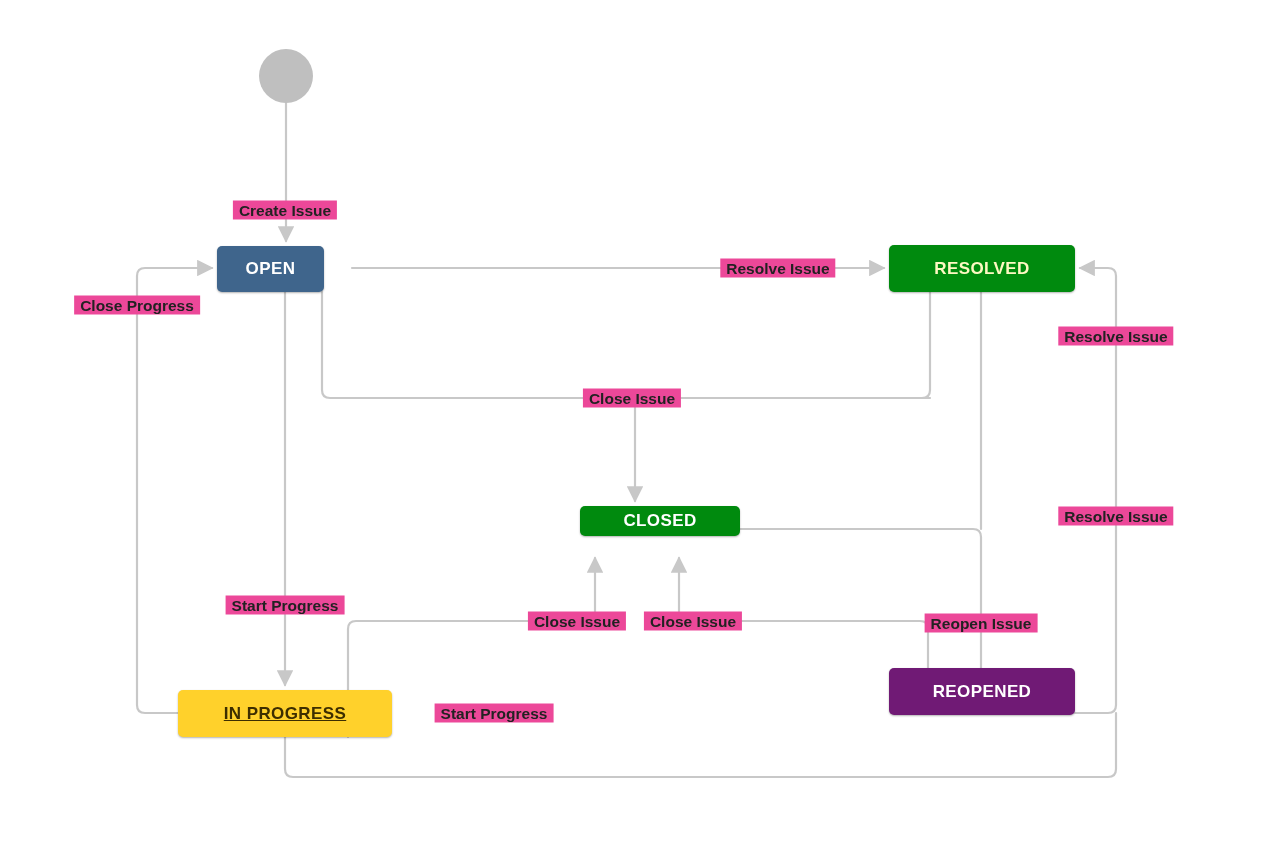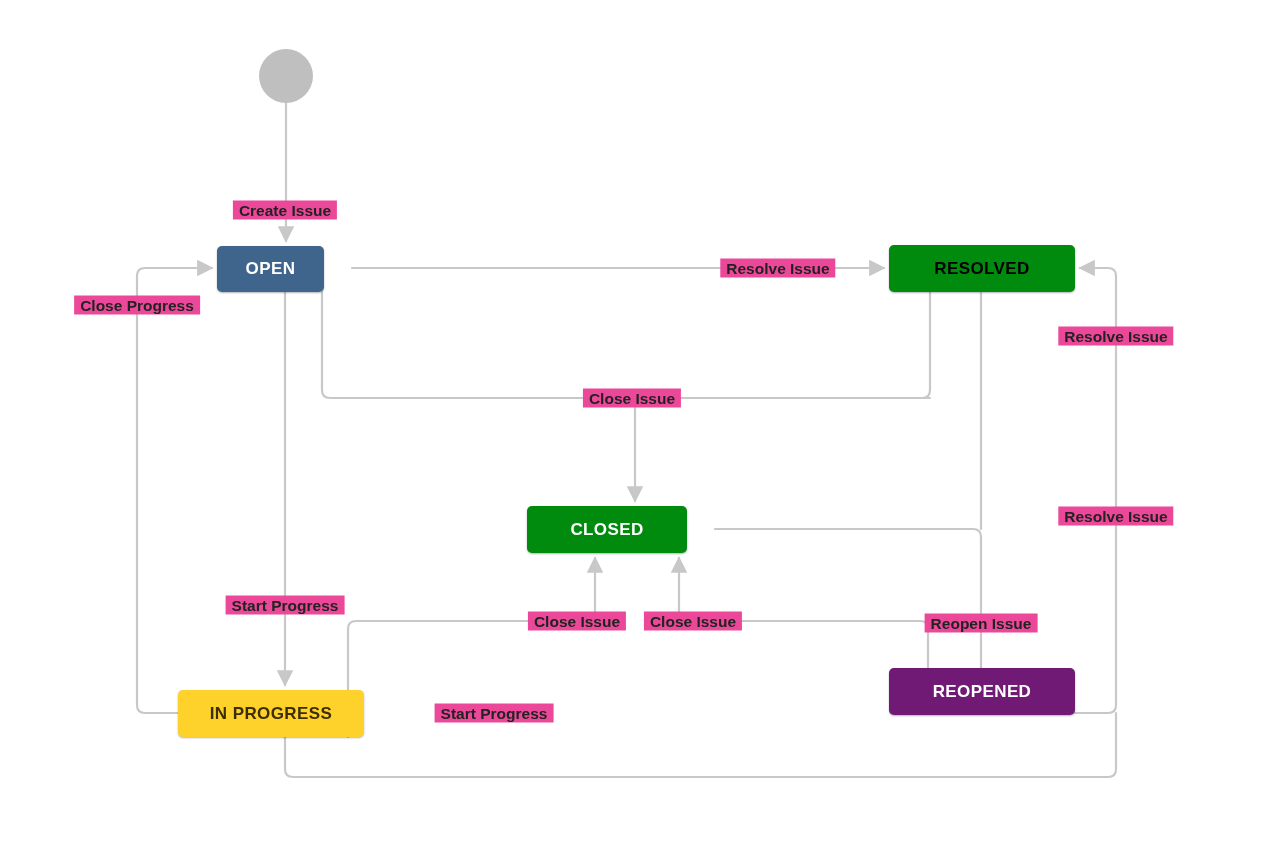--- a/index.html
+++ b/index.html
@@ -94,29 +94,29 @@
       <path d="M 285 737 L 285 769 Q 285 777 293 777 L 1108 777 Q 1116 777 1116 769 L 1116 713"></path>
     </g>
   </svg>
 
   <div class="start-circle" style="left:259px;top:49px;width:54px;height:54px;"></div>
 
   <div class="node" style="left:217px;top:246px;width:107px;height:46px;background:#3F658C;color:#FFFFFF;">
     <span class="node-label">OPEN</span>
   </div>
 
-  <div class="node" style="left:889px;top:245px;width:186px;height:47px;background:#008A0E;color:#000000;">
+  <div class="node" style="left:889px;top:245px;width:186px;height:47px;background:#008A0E;color:#fef9c3;">
     <span class="node-label">RESOLVED</span>
   </div>
 
-  <div class="node" style="left:527px;top:506px;width:160px;height:47px;background:#008A0E;color:#FFFFFF;">
+  <div class="node" style="left:580px;top:506px;width:160px;height:30px;background:#008A0E;color:#FFFFFF;">
     <span class="node-label">CLOSED</span>
   </div>
 
-  <div class="node" style="left:178px;top:690px;width:186px;height:47px;background:#FFD12B;color:#3D2E00;">
+  <div class="node" style="left:178px;top:690px;width:214px;height:47px;background:#FFD12B;color:#3D2E00;text-decoration:underline;">
     <span class="node-label">IN PROGRESS</span>
   </div>
 
   <div class="node" style="left:889px;top:668px;width:186px;height:47px;background:#701a75;color:#FFFFFF;">
     <span class="node-label">REOPENED</span>
   </div>
 
   <div class="edge-label" style="left:285px;top:210px;">Create Issue</div>
 
   <div class="edge-label" style="left:778px;top:268px;">Resolve Issue</div>

